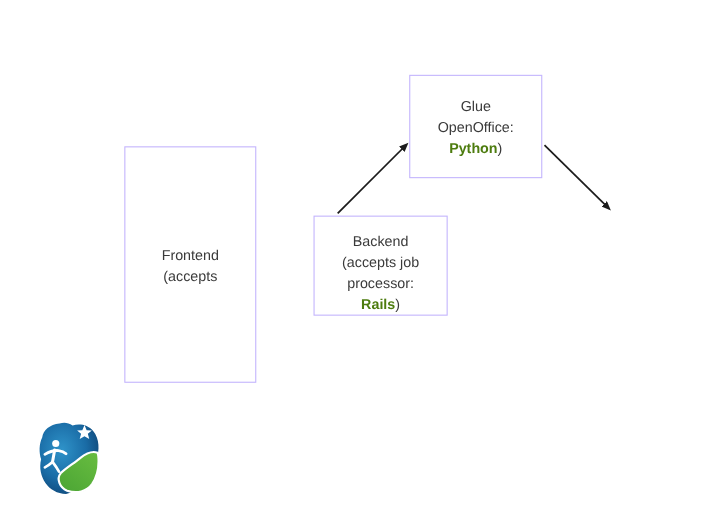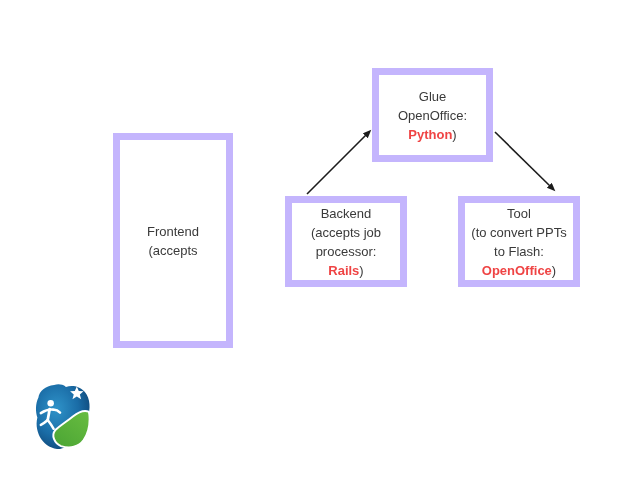--- a/index.html
+++ b/index.html
@@ -6,35 +6,35 @@
   .canvas{
     position:relative;
     width:638px;height:479px;
     background:#ffffff;
     font-family:"Liberation Sans", sans-serif;
     overflow:hidden;
   }
   .node{
     position:absolute;
     box-sizing:border-box;
-    border:7px solid #c4b5fd;
+    border:1px solid #c4b5fd;
     background:#ffffff;
     display:flex;
     flex-direction:column;
     justify-content:center;
     align-items:center;
     text-align:center;
     color:#3a3a3a;
     font-size:13px;
     line-height:19px;
   }
-  .node b{font-weight:bold;color:#ef4444;}
+  .node b{font-weight:bold;color:#4d7c0f;}
   .node-frontend{left:113px;top:133px;width:120px;height:215px;}
   .node-glue{left:372px;top:68px;width:121px;height:94px;}
-  .node-backend{left:285px;top:196px;width:122px;height:91px;}
+  .node-backend{left:285px;top:196px;width:122px;height:91px;justify-content:flex-end;}
   .node-tool{left:458px;top:196px;width:122px;height:91px;}
   .arrows{position:absolute;left:0;top:0;width:638px;height:479px;pointer-events:none;}
   .logo{position:absolute;left:33px;top:382px;width:60px;height:69px;}
 </style>
 </head>
 <body>
 
 <div class="canvas">
 
   <svg class="arrows" viewBox="0 0 638 479">
@@ -58,26 +58,20 @@
     <div><b>Python</b><span>)</span></div>
   </div>
 
   <div class="node node-backend">
     <div>Backend</div>
     <div>(accepts job</div>
     <div>processor:</div>
     <div><b>Rails</b><span>)</span></div>
   </div>
 
-  <div class="node node-tool">
-    <div>Tool</div>
-    <div>(to convert PPTs</div>
-    <div>to Flash:</div>
-    <div><b>OpenOffice</b><span>)</span></div>
-  </div>
 
   <div class="logo">
     <svg width="60" height="69" viewBox="0 0 60 70">
       <defs>
         <radialGradient id="lgBlue" cx="38%" cy="38%" r="75%">
           <stop offset="0%" stop-color="#2f93c9"></stop>
           <stop offset="55%" stop-color="#1a6ca6"></stop>
           <stop offset="100%" stop-color="#0d3f6e"></stop>
         </radialGradient>
         <linearGradient id="lgGreen" x1="0%" y1="100%" x2="80%" y2="0%">

